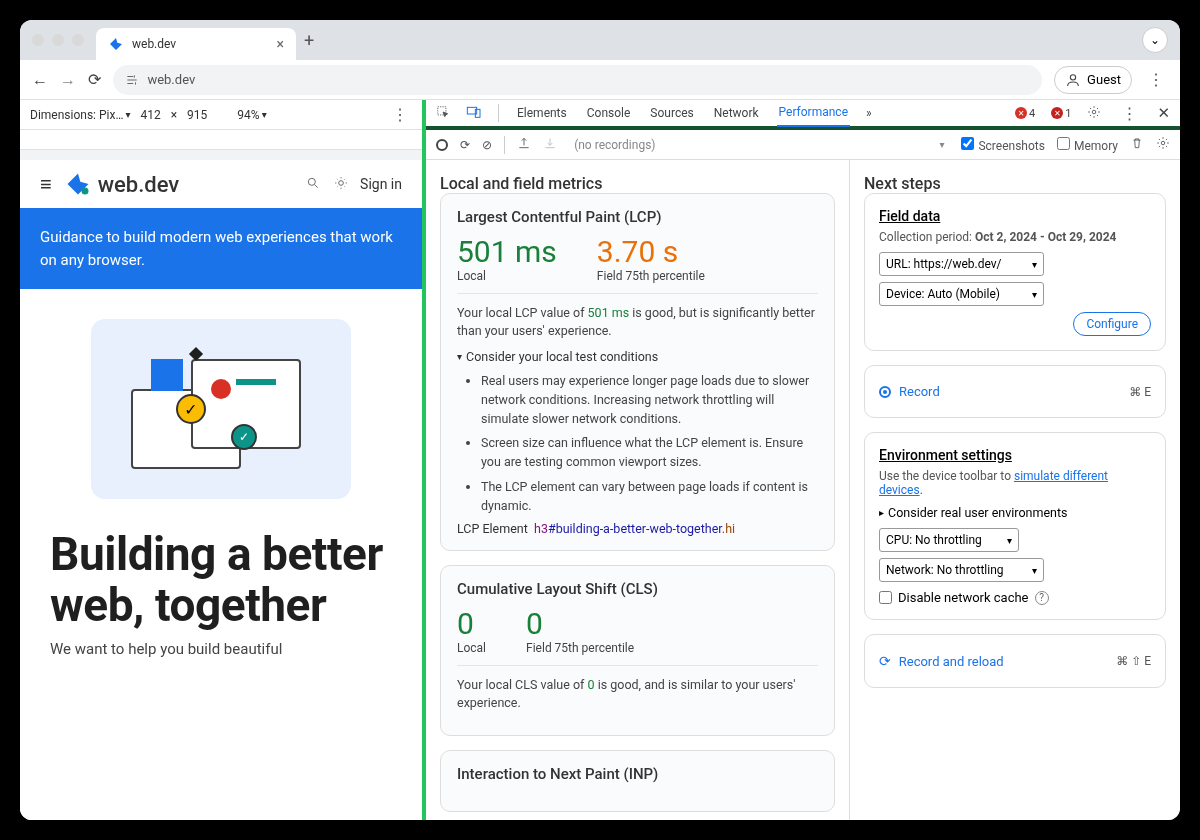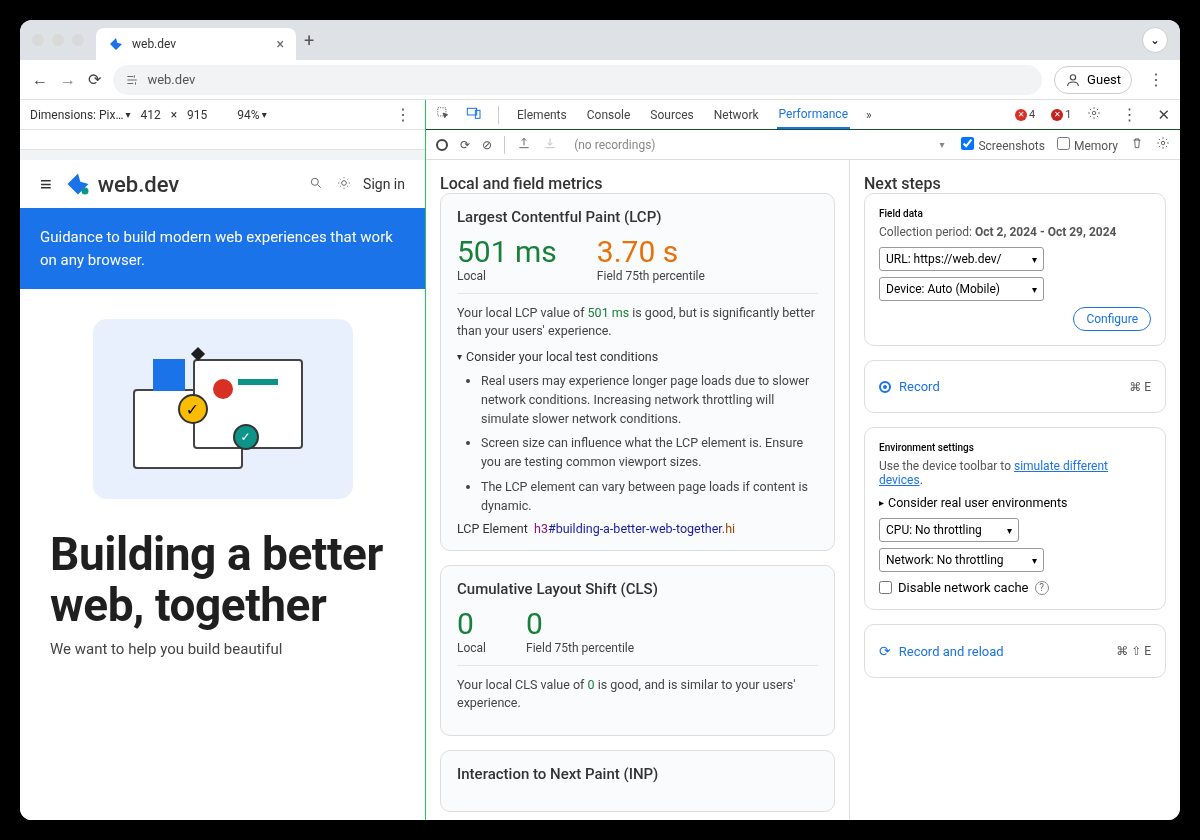--- a/index.html
+++ b/index.html
@@ -19,35 +19,35 @@
 .nav-btn.active { color:#444; }
 .omnibox { flex:1; height:30px; background:#f1f3f4; border-radius:16px; display:flex; align-items:center; padding:0 12px; gap:8px; color:#555; font-size:13px; }
 .guest-btn { border:1px solid #ccc; border-radius:16px; padding:5px 10px; display:flex; align-items:center; gap:6px; font-size:13px; cursor:pointer; }
 .guest-btn svg { width:16px; height:16px; }
 .three-dots { cursor:pointer; color:#555; padding:0 4px; font-size:16px; }
 .content { flex:1; display:flex; overflow:hidden; }
 .device-bar { height:30px; background:#fff; border-bottom:1px solid #e0e0e0; display:flex; align-items:center; padding:0 10px; font-size:12px; color:#333; gap:10px; }
 .device-bar .dd { display:flex; align-items:center; gap:2px; }
 .device-bar .dd::after { content:"▾"; font-size:10px; }
 .ruler { height:20px; background:#fff; border-bottom:1px solid #e0e0e0; position:relative; }
-.left-pane { width:406px; border-right:1px solid #22c55e; display:flex; flex-direction:column; background:#f1f3f4; }
+.left-pane { width:406px; border-right:4px solid #22c55e; display:flex; flex-direction:column; background:#f1f3f4; }
 .site { flex:1; background:#fff; margin:0; display:flex; flex-direction:column; overflow:hidden; border-top:10px solid #f1f3f4; }
 .site-header { display:flex; align-items:center; gap:12px; padding:10px 20px; }
 .menu-ico { font-size:20px; color:#333; cursor:pointer; }
 .logo { font-size:22px; font-weight:500; color:#333; display:flex; align-items:center; gap:6px; }
 .logo-mark { width:28px; height:28px; }
 .sh-icons { display:flex; gap:14px; margin-left:auto; color:#444; }
 .sh-icons span { cursor:pointer; }
 .signin { font-size:14px; color:#333; cursor:pointer; }
 .banner { background:#1a73e8; color:#fff; padding:18px 20px; font-size:15px; line-height:1.5; }
 .hero-img { margin:30px auto 10px; width:260px; height:180px; background:#e8f0fe; border-radius:14px; display:flex; align-items:center; justify-content:center; position:relative; }
 .hero-title { font-size:46px; font-weight:700; color:#1f1f1f; padding:20px 30px 10px; line-height:1.1; letter-spacing:-0.01em;}
 .hero-sub { padding:0 30px; font-size:15px; color:#444; }
 .devtools { flex:1; display:flex; flex-direction:column; background:#fff; }
-.dt-tabs { height:30px; border-bottom:1px solid #14532d; display:flex; align-items:center; padding:0 10px; gap:16px; font-size:12px; color:#444; }
+.dt-tabs { height:30px; border-bottom:4px solid #14532d; display:flex; align-items:center; padding:0 10px; gap:16px; font-size:12px; color:#444; }
 .dt-tabs .tabi { cursor:pointer; padding:6px 2px; }
 .dt-tabs .tabi.active { color:#1a73e8; border-bottom:2px solid #1a73e8; }
 .dt-tabs .spacer { margin-left:auto; }
 .badge { display:inline-flex; align-items:center; gap:2px; font-size:11px; }
 .badge .dot { width:12px; height:12px; border-radius:50%; display:inline-flex; align-items:center; justify-content:center; color:#fff; font-size:8px; }
 .dot.red{background:#d93025}.dot.yellow{background:#c5221f}
 .dt-toolbar { height:30px; border-bottom:1px solid #ddd; display:flex; align-items:center; padding:0 10px; gap:12px; font-size:12px; color:#555; }
 .dt-toolbar .rec { width:12px;height:12px;border:2px solid #444;border-radius:50%; }
 .dt-toolbar input[type=checkbox]{margin-right:4px;}
 .dt-body { flex:1; display:flex; overflow:hidden; }
@@ -62,21 +62,21 @@
 .sub-label { font-size:12px; color:#444; }
 .desc { font-size:12.5px; color:#444; margin:10px 0; line-height:1.4; border-top:1px solid #e5e5e5; padding-top:10px;}
 .desc .hl{color:#188038}
 .summary { font-size:12.5px; margin:8px 0; display:flex; align-items:center; gap:4px; }
 .summary::before{content:"▾";font-size:10px}
 .bullets { list-style:disc; padding-left:24px; font-size:12.5px; color:#444; line-height:1.5; }
 .bullets li { margin-bottom:6px; }
 .lcp-el { font-size:12.5px; margin-top:0; }
 .lcp-el .tag{color:#881280}.lcp-el .id{color:#1a1aa6}.lcp-el .cls{color:#994500}
 .next-card { border:1px solid #ddd; border-radius:10px; padding:14px; margin-bottom:14px; font-size:13px; }
-.next-card h4 { font-size:10px; font-weight:500; margin-bottom:6px; }
+.next-card h4 { font-size:14px; font-weight:500; margin-bottom:6px;text-decoration:underline; }
 .sel { border:1px solid #999; border-radius:3px; padding:4px 6px; font-size:12px; display:flex; align-items:center; margin-bottom:6px; background:#fff; cursor:pointer; }
 .sel::after{content:"▾";margin-left:auto;font-size:10px}
 .link { color:#1a73e8; text-decoration:underline; cursor:pointer; }
 .cfg-btn { border:1px solid #1a73e8; color:#1a73e8; border-radius:14px; padding:4px 12px; font-size:12px; float:right; cursor:pointer; }
 .action-row { display:flex; align-items:center; gap:8px; font-size:13px; padding:4px 0; }
 .action-row .rec-dot{width:12px;height:12px;border-radius:50%;border:2px solid #1a73e8;position:relative}
 .action-row .rec-dot::after{content:"";position:absolute;inset:2px;background:#1a73e8;border-radius:50%}
 .action-row .reload-ico{color:#1a73e8;font-size:14px}
 .kbd { margin-left:auto; font-size:12px; color:#555; }
 .small-info{color:#555;font-size:12px;margin-bottom:8px}

